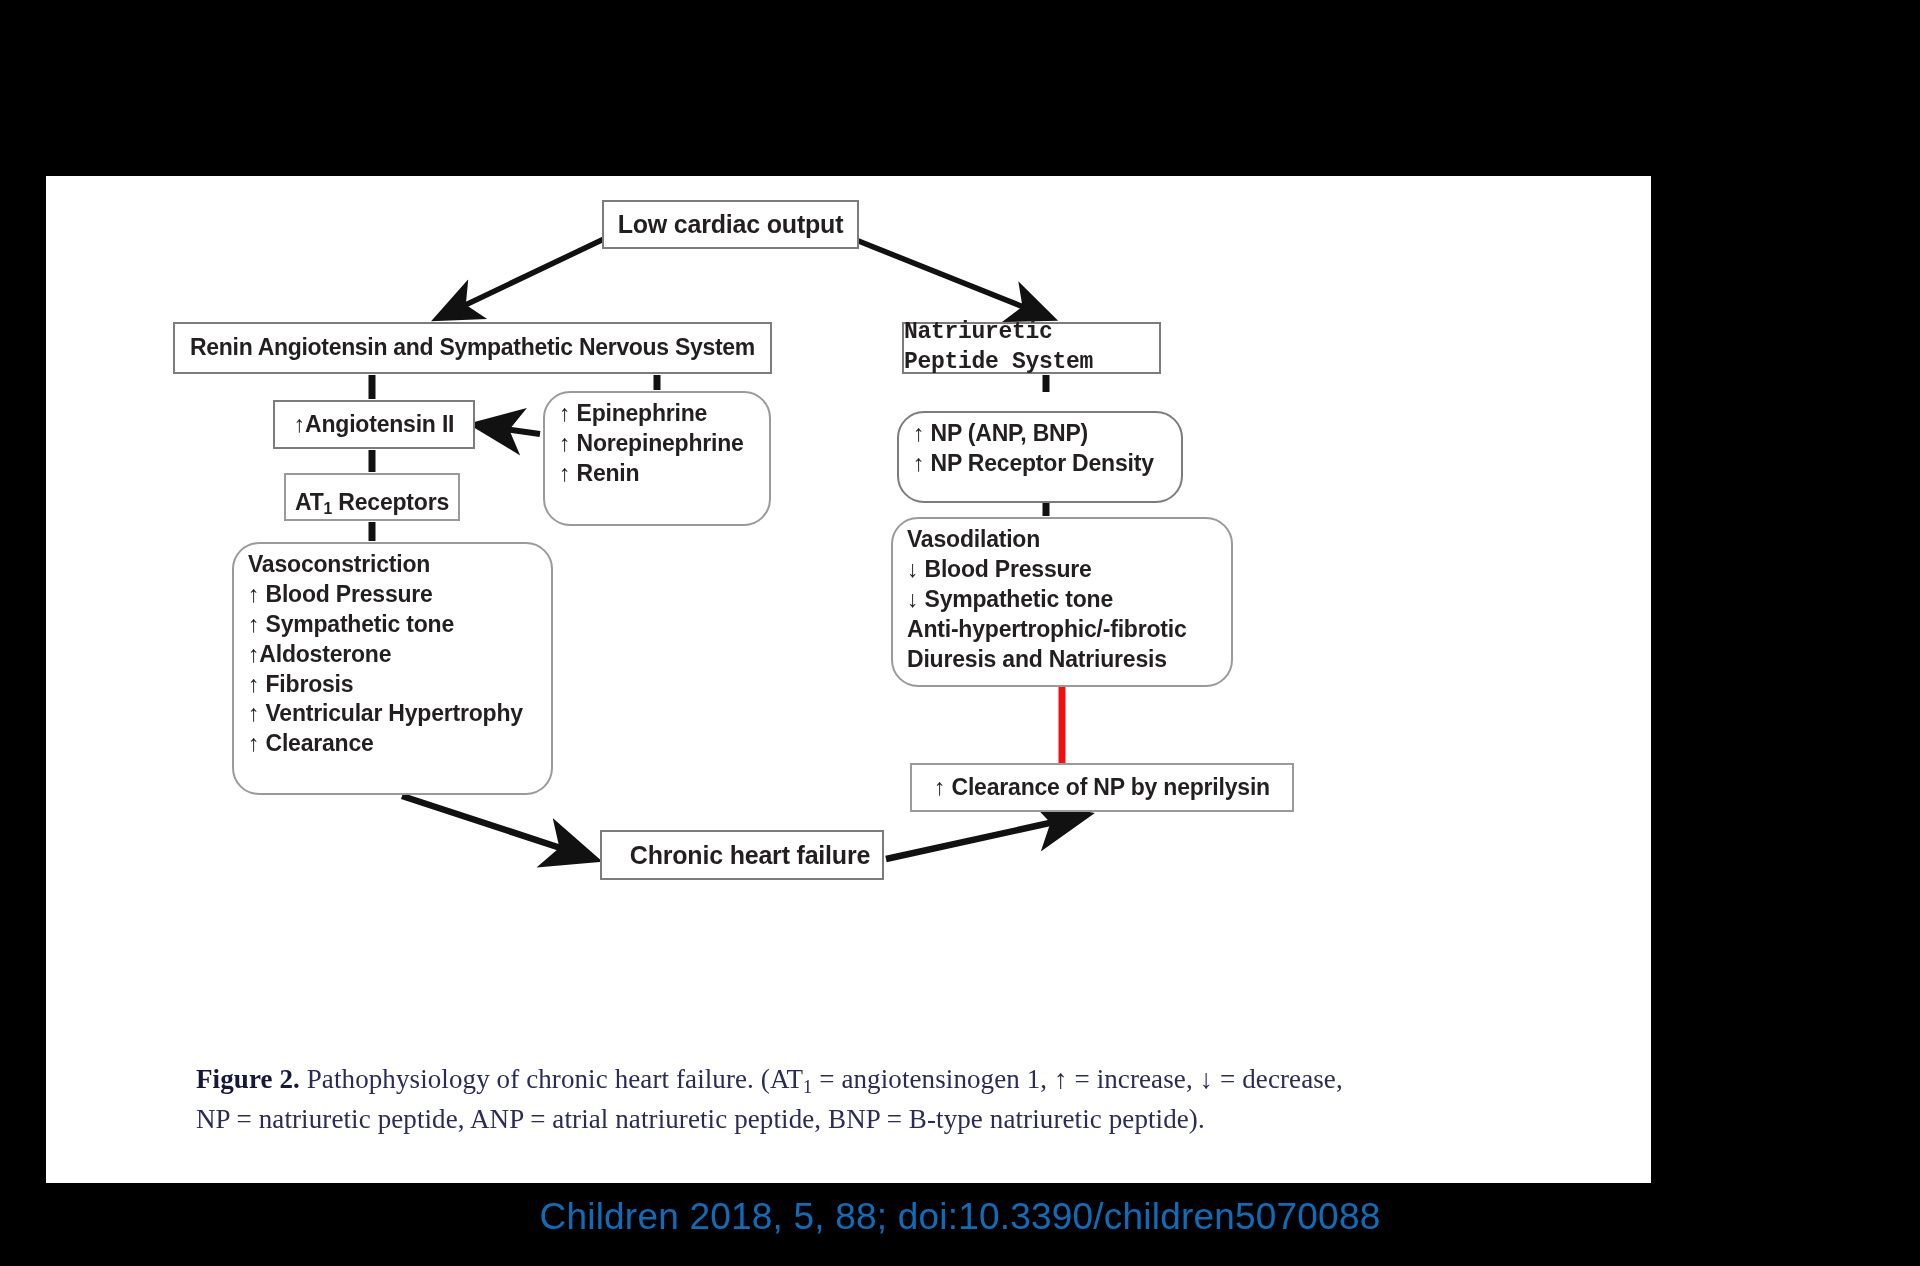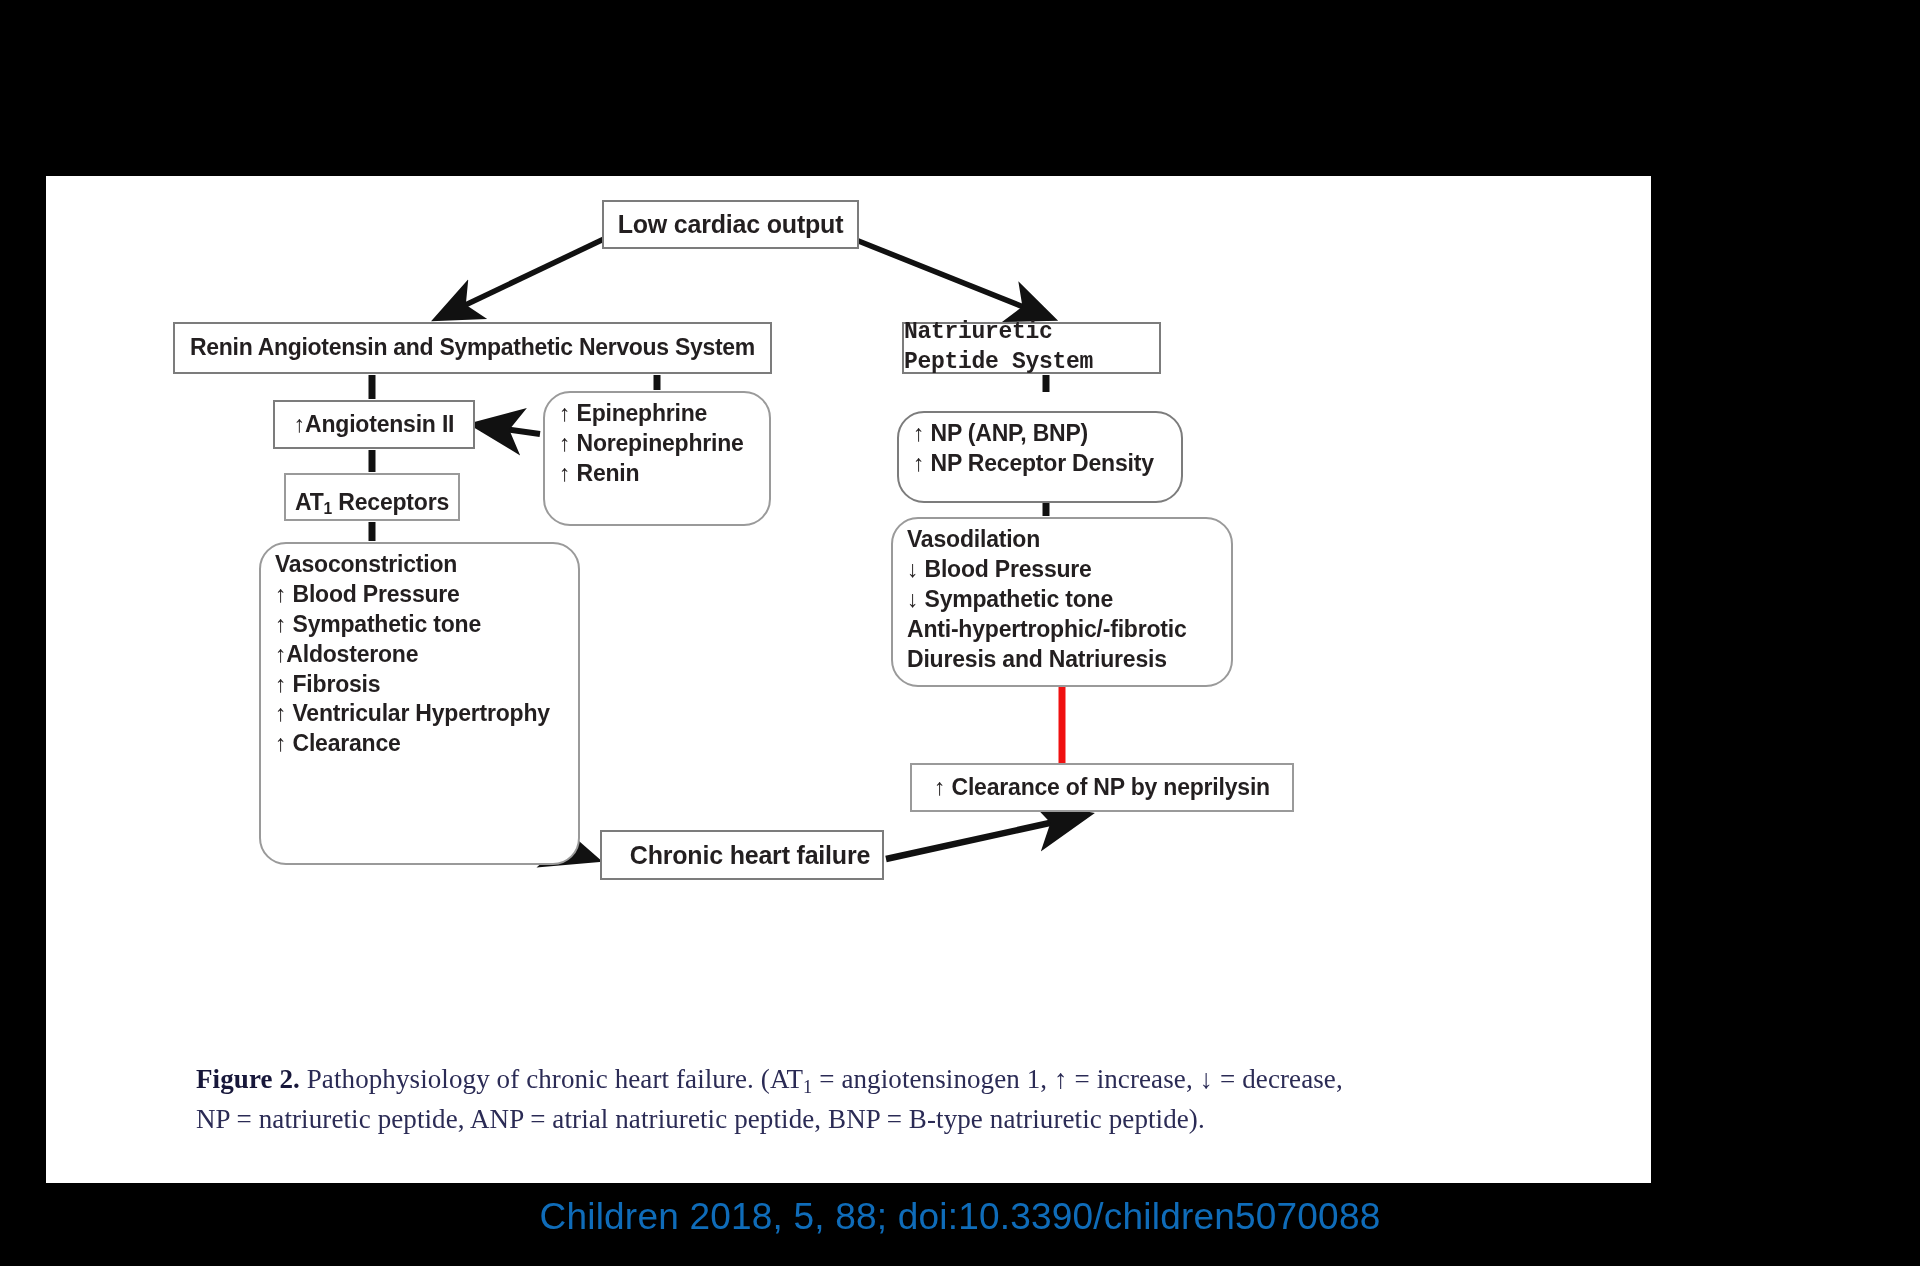--- a/index.html
+++ b/index.html
@@ -48,21 +48,21 @@
   sub{font-size:0.68em;vertical-align:-0.25em;}
 
   
   #box-low-cardiac-output{left:556px;top:24px;width:257px;height:49px;}
   #box-ras-sns{left:127px;top:146px;width:599px;height:52px;}
   #box-nps{left:856px;top:146px;width:259px;height:52px;font-family:Liberation Mono, monospace;}
 
   #box-angiotensin{left:227px;top:224px;width:202px;height:49px;}
   #box-at1{left:238px;top:297px;width:176px;height:48px;align-items:flex-end;}
   #box-catecholamines{left:497px;top:215px;width:228px;height:135px;}
-  #box-vasoconstriction{left:186px;top:366px;width:321px;height:323px;margin-left:27px;}
+  #box-vasoconstriction{left:186px;top:366px;width:321px;height:253px;}
 
   #box-np-up{left:851px;top:235px;width:286px;height:92px;}
   #box-vasodilation{left:845px;top:341px;width:342px;height:170px;}
   #box-clearance{left:864px;top:587px;width:384px;height:49px;}
 
   #box-chronic-hf{left:554px;top:654px;width:284px;height:50px;padding-left:16px;}
 
   
   #caption{
     position:absolute;

